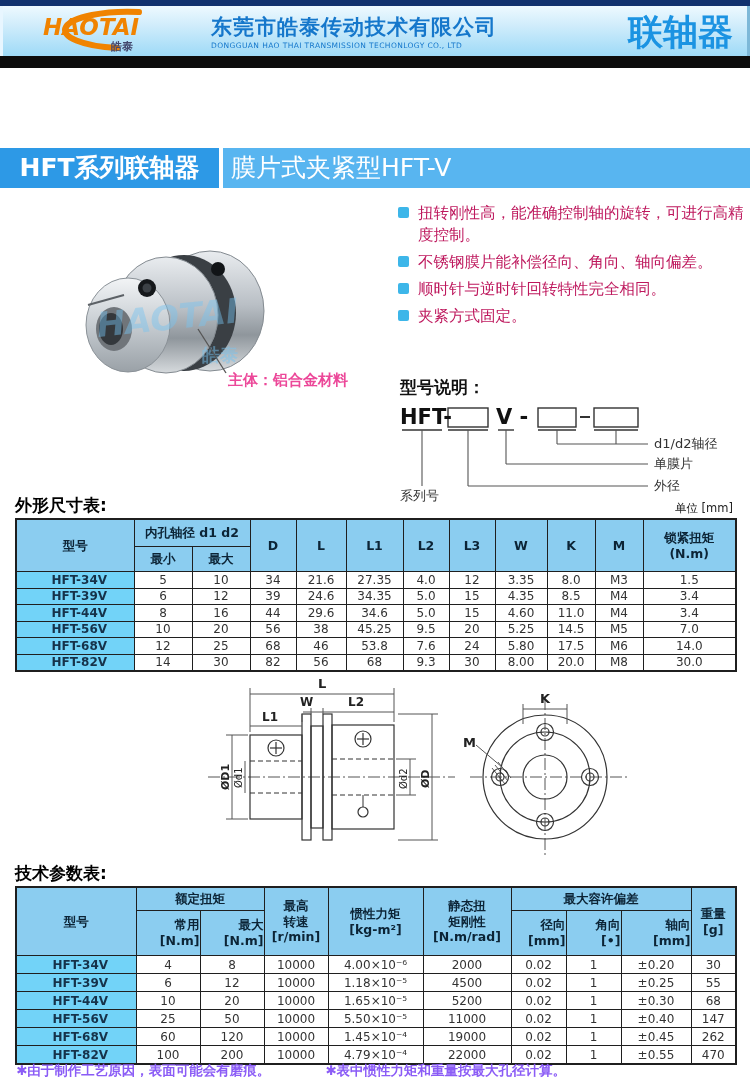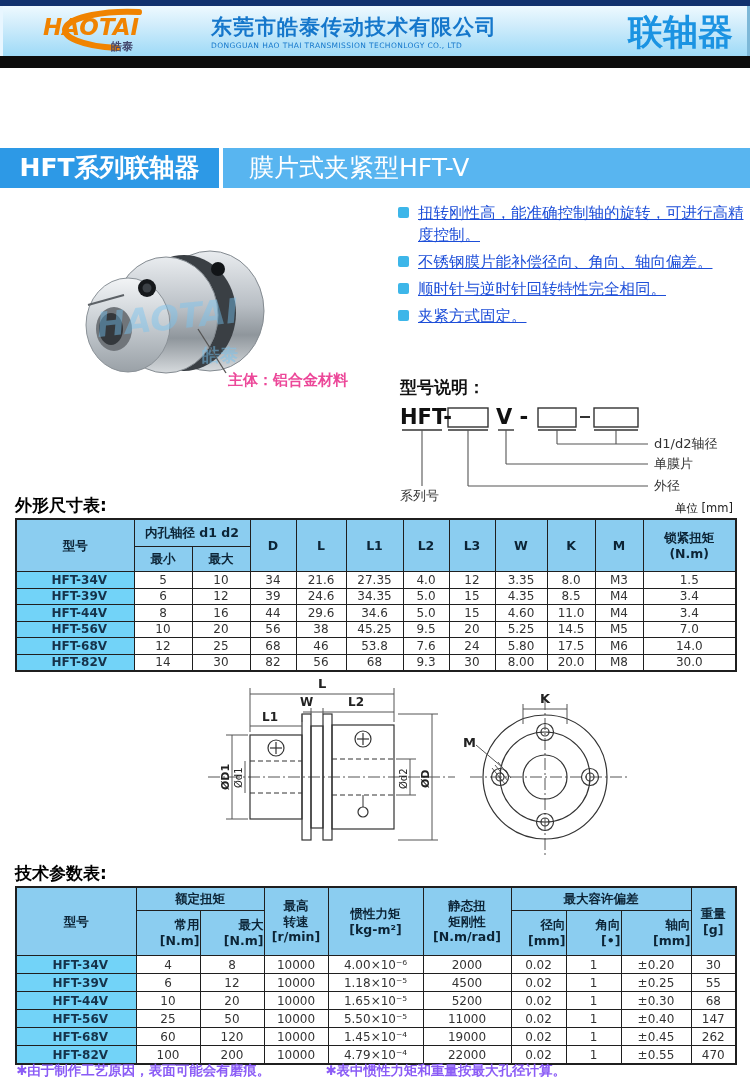--- a/index.html
+++ b/index.html
@@ -17,25 +17,25 @@
   .company{position:absolute;left:208px;top:7px;}
   .company-cn{font-size:21px;font-weight:bold;color:#1577cb;letter-spacing:1px;}
   .company-en{font-size:7.5px;color:#1577cb;letter-spacing:.4px;margin-top:0;}
   .category{position:absolute;right:14px;top:3px;font-size:35px;font-weight:900;color:#1b93e2;}
 
   
   .tbar{position:absolute;top:148px;left:0;width:750px;height:40px;}
   .tbar-left{position:absolute;left:0;top:0;width:219px;height:40px;background:#2d99e6;
     color:#fff;font-size:25px;font-weight:bold;text-align:center;line-height:40px;}
   .tbar-right{position:absolute;left:223px;top:0;width:527px;height:40px;background:#58b5f0;
-    color:#fff;font-size:25px;line-height:40px;padding-left:26px;box-sizing:border-box;}
+    color:#fff;font-size:25px;line-height:40px;padding-left:8px;box-sizing:border-box;}
 
   
   .features{position:absolute;left:398px;top:202px;width:350px;}
-  .feat{display:flex;font-size:15.5px;color:#1d4ed8;line-height:1.42;margin-bottom:5px;text-decoration:underline;}
+  .feat{display:flex;font-size:15.5px;color:#be185d;line-height:1.42;margin-bottom:5px;}
   .bullet{flex:0 0 11px;height:11px;background:#3db6e9;border-radius:2px;margin:5px 9px 0 0;}
 
   
   .mspec-h{position:absolute;left:400px;top:376px;font-size:17px;font-weight:bold;color:#111;}
   .mspec-svg{position:absolute;left:398px;top:398px;}
 
   
   .photo{position:absolute;left:50px;top:233px;}
   .photo-cap{position:absolute;left:228px;top:371px;font-size:15px;font-weight:bold;color:#ec4899;}
 

